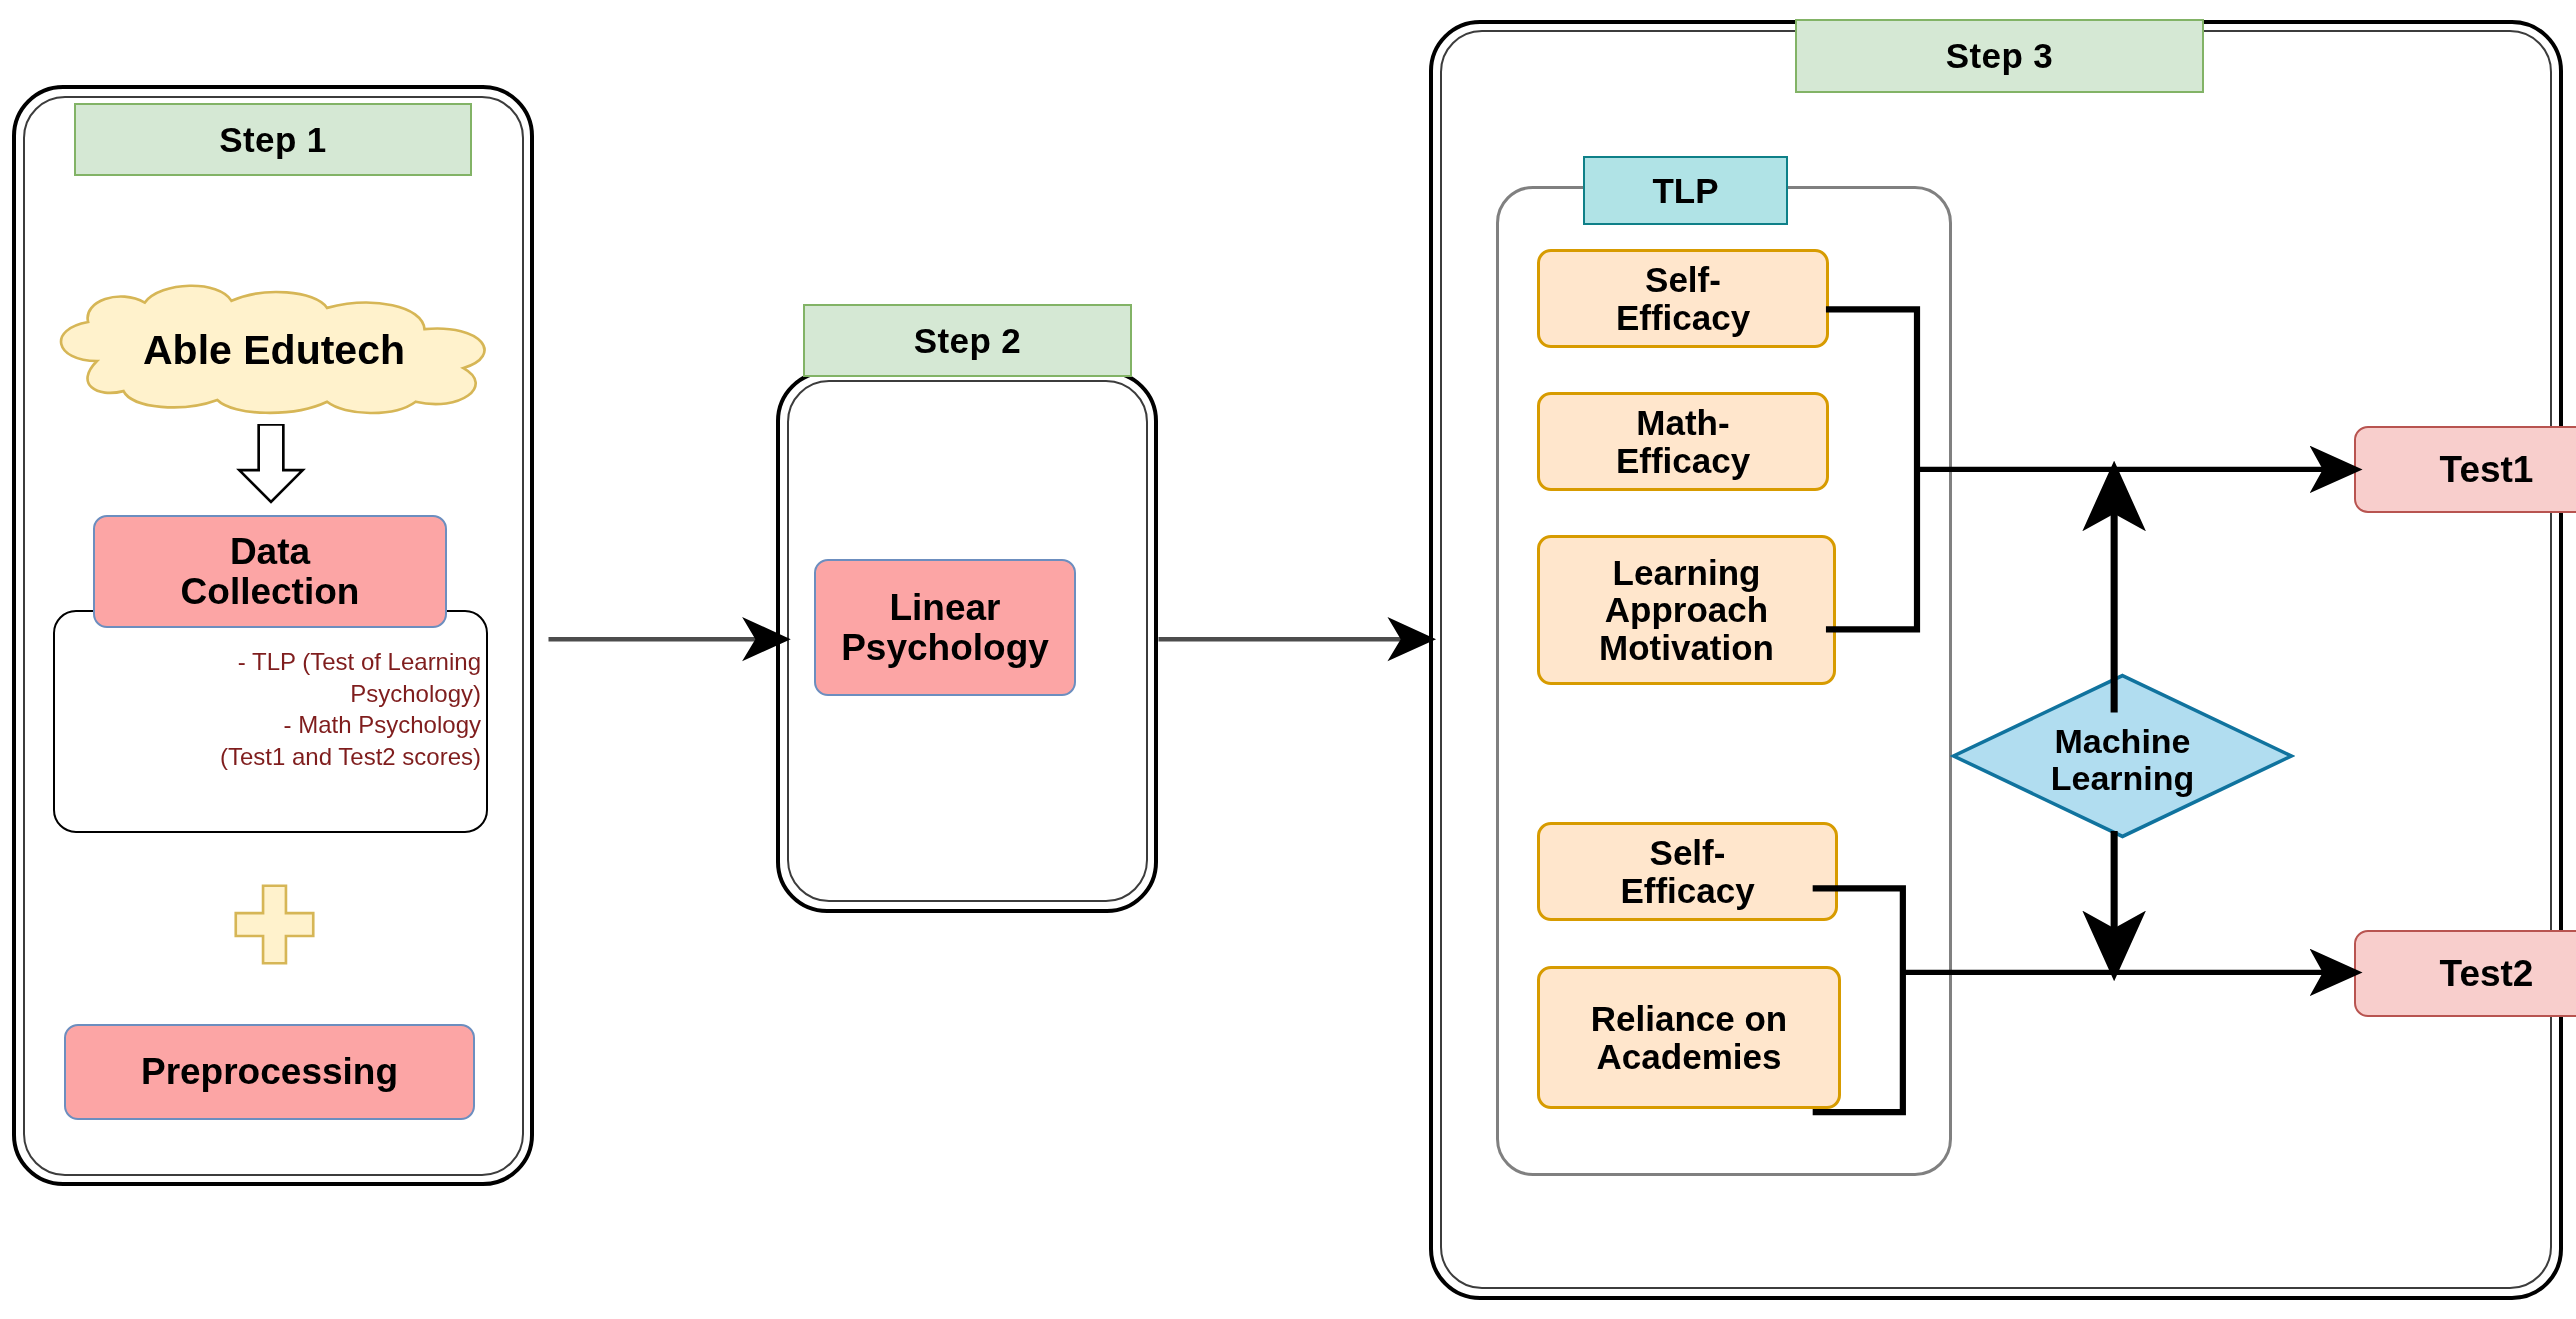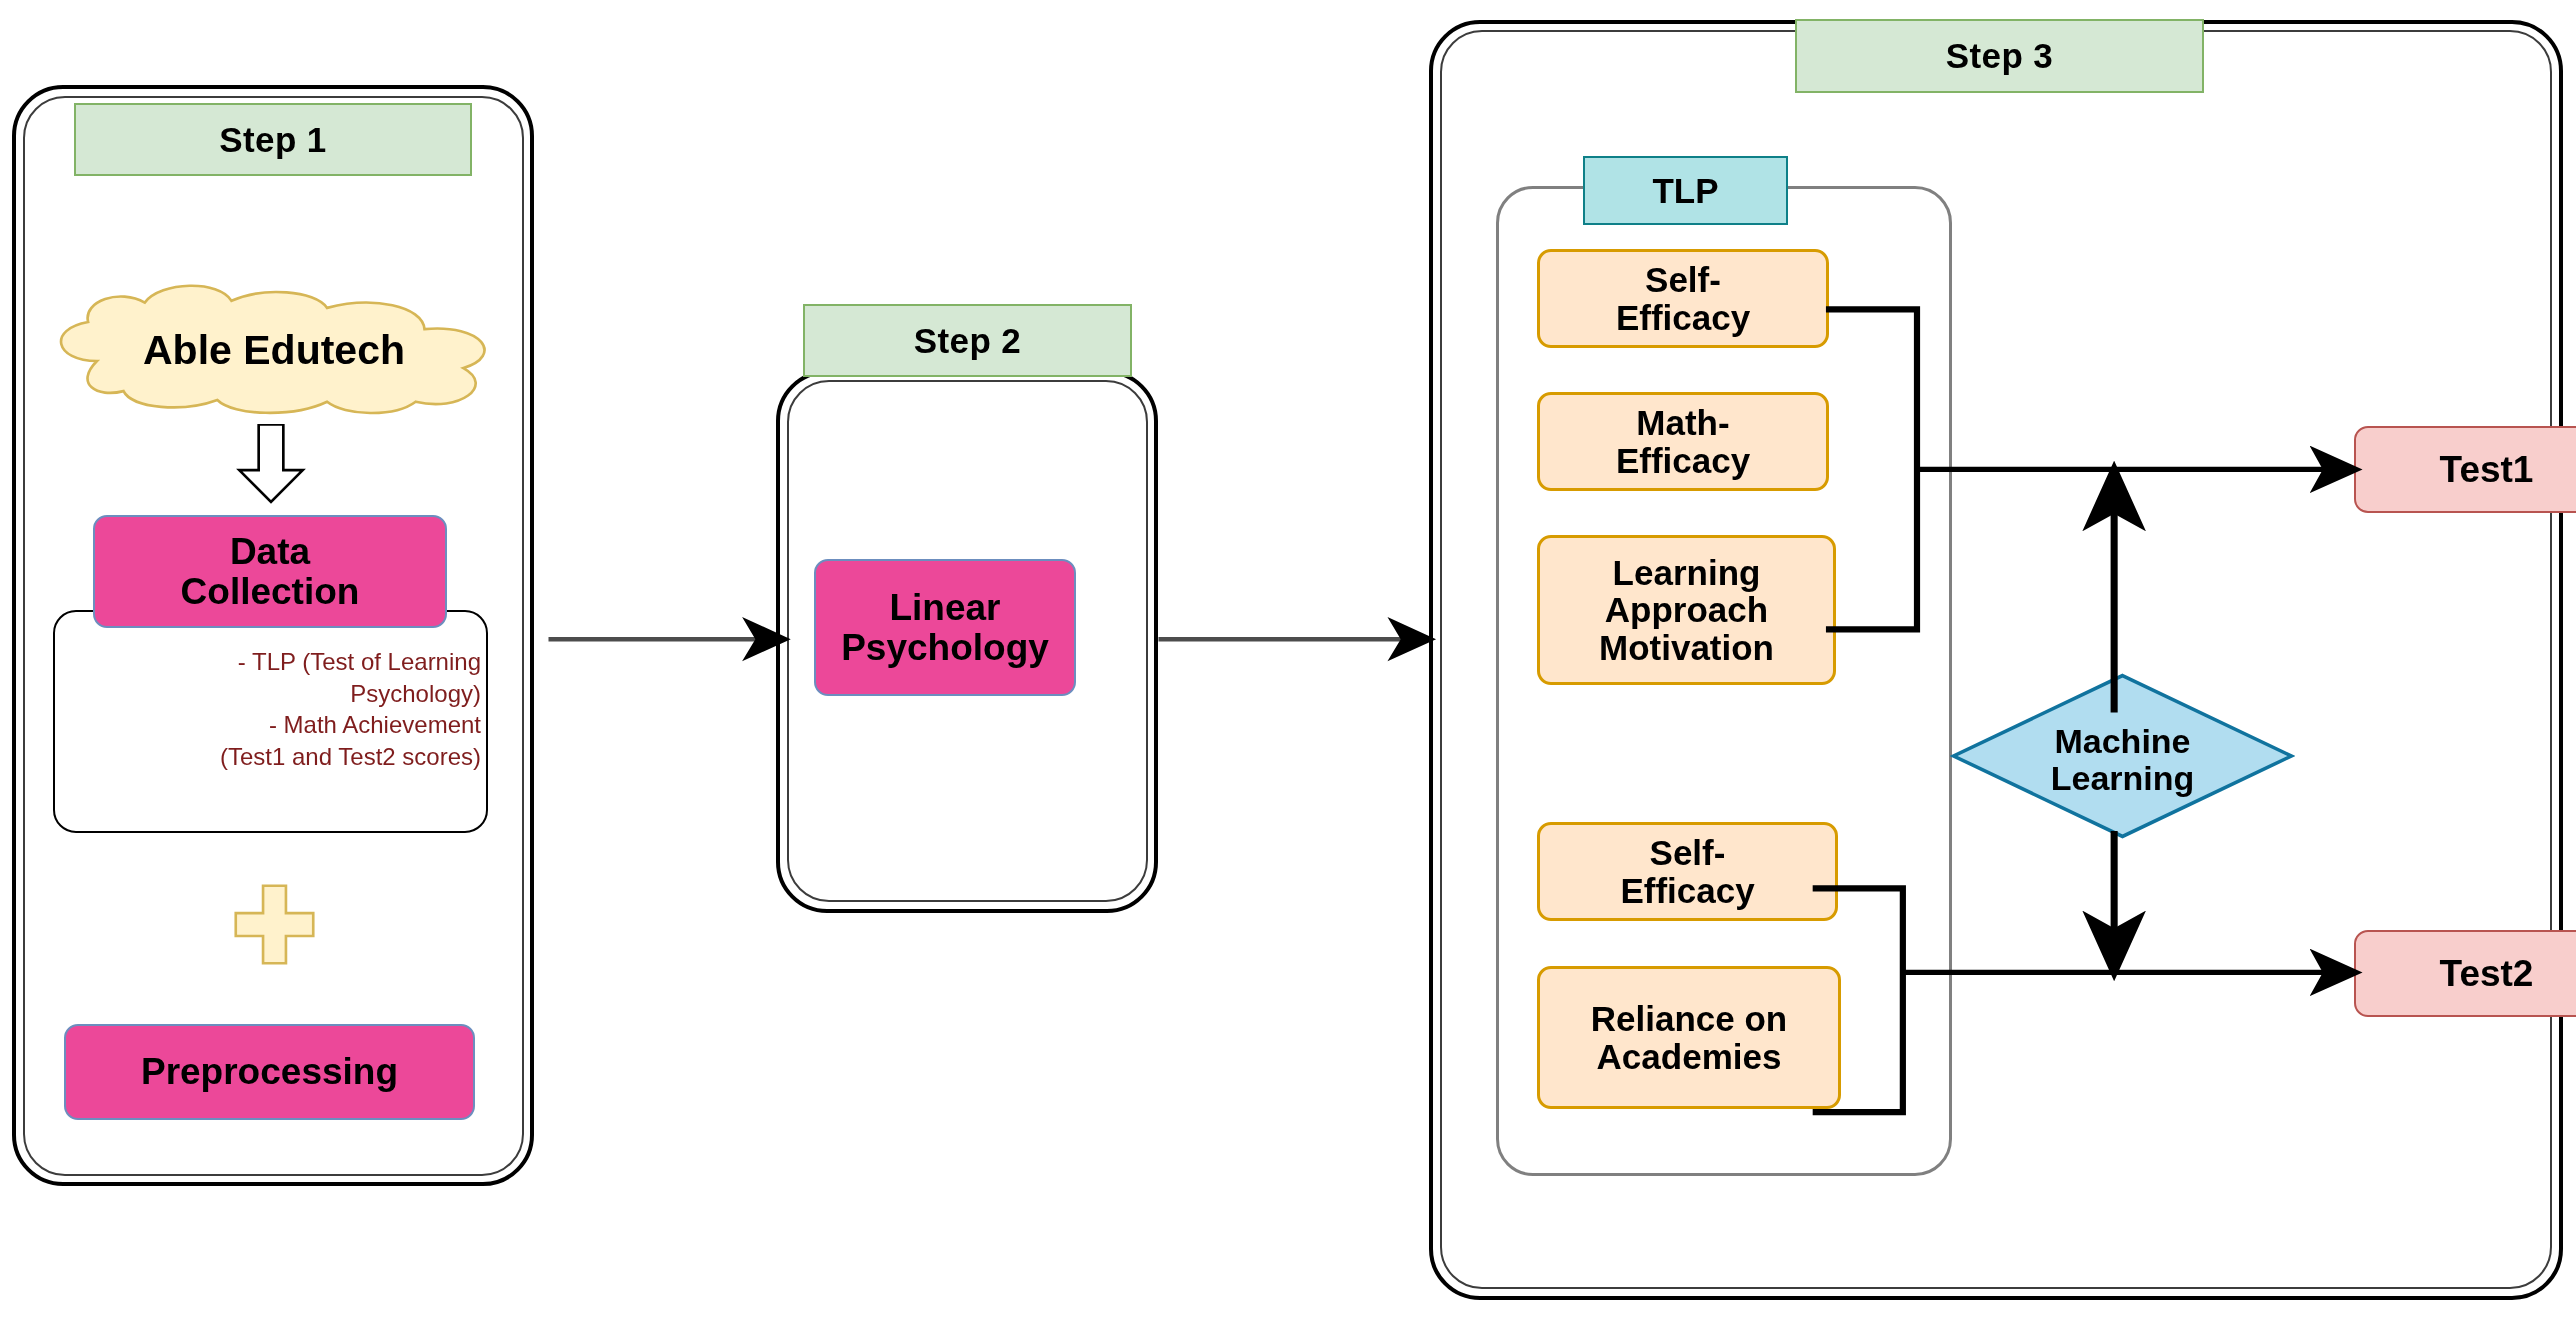--- a/index.html
+++ b/index.html
@@ -14,21 +14,21 @@
   .step-outer{position:absolute;box-sizing:border-box;border:4.4px solid #000000;
               border-radius:51px;background:transparent;}
   .step-outer-inner{position:absolute;box-sizing:border-box;border:2.7px solid #3c3c3c;
               border-radius:42px;background:transparent;}
 
   
   .step-tag{background:#d5e8d4;border:2.7px solid #82b366;font-weight:bold;
             font-size:35px;letter-spacing:0.4px;z-index:40;}
 
   
-  .box-blue{background:#ec4899;border:2.7px solid #6c8ebf;border-radius:14px;
+  .box-blue{background:#fca5a5;border:2.7px solid #6c8ebf;border-radius:14px;
             font-weight:bold;font-size:37px;line-height:1.08;}
 
   
   .box-orange{background:#ffe6cc;border:3.5px solid #d79b00;border-radius:14px;
               font-weight:bold;font-size:35px;line-height:1.06;}
 
   
   .box-red{background:#f8cecc;border:2.7px solid #b85450;border-radius:14px;
            font-weight:bold;font-size:37px;}
 
@@ -117,21 +117,21 @@
   <div class="detail-box" style="left:53px;top:610px;width:435px;height:223px;"></div>
 
   <div class="node box-blue" style="left:93px;top:515px;width:354px;height:113px;flex-direction:column;">
     <span>Data</span>
     <span>Collection</span>
   </div>
 
   <div class="detail-list" style="left:65px;top:646px;width:416px;">
     <div>- TLP (Test of Learning</div>
     <div>Psychology)</div>
-    <div>- Math Achievement</div>
+    <div>- Math Psychology</div>
     <div>(Test1 and Test2 scores)</div>
   </div>
 
   <div class="plus" style="left:234px;top:884px;width:81px;height:81px;">
     <svg viewBox="0 0 92 92" width="81" height="81" xmlns="http://www.w3.org/2000/svg">
       <path d="M33,2 L59,2 L59,33 L90,33 L90,59 L59,59 L59,90 L33,90 L33,59 L2,59 L2,33 L33,33 Z" fill="#fff2cc" stroke="#d6b656" stroke-width="3"></path>
     </svg>
   </div>
 
   <div class="node box-blue" style="left:64px;top:1024px;width:411px;height:96px;">Preprocessing</div>

